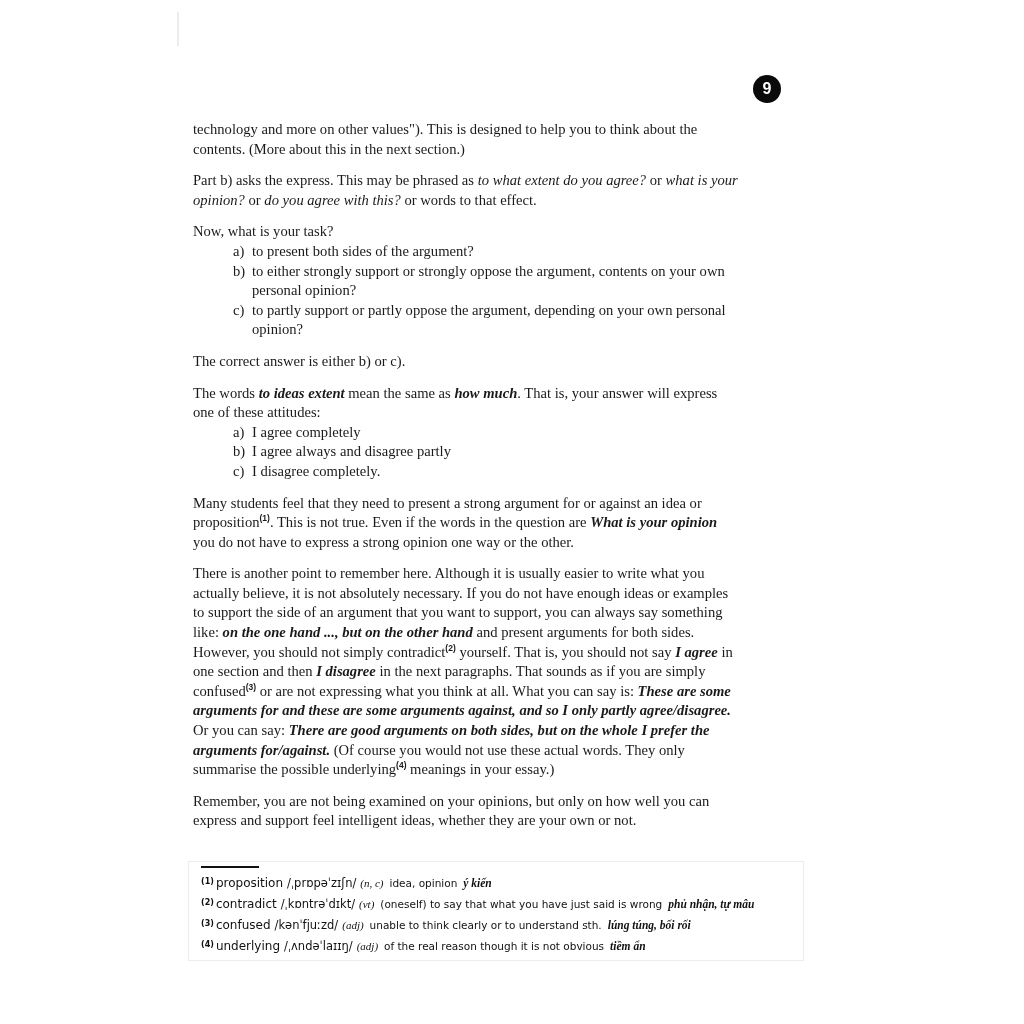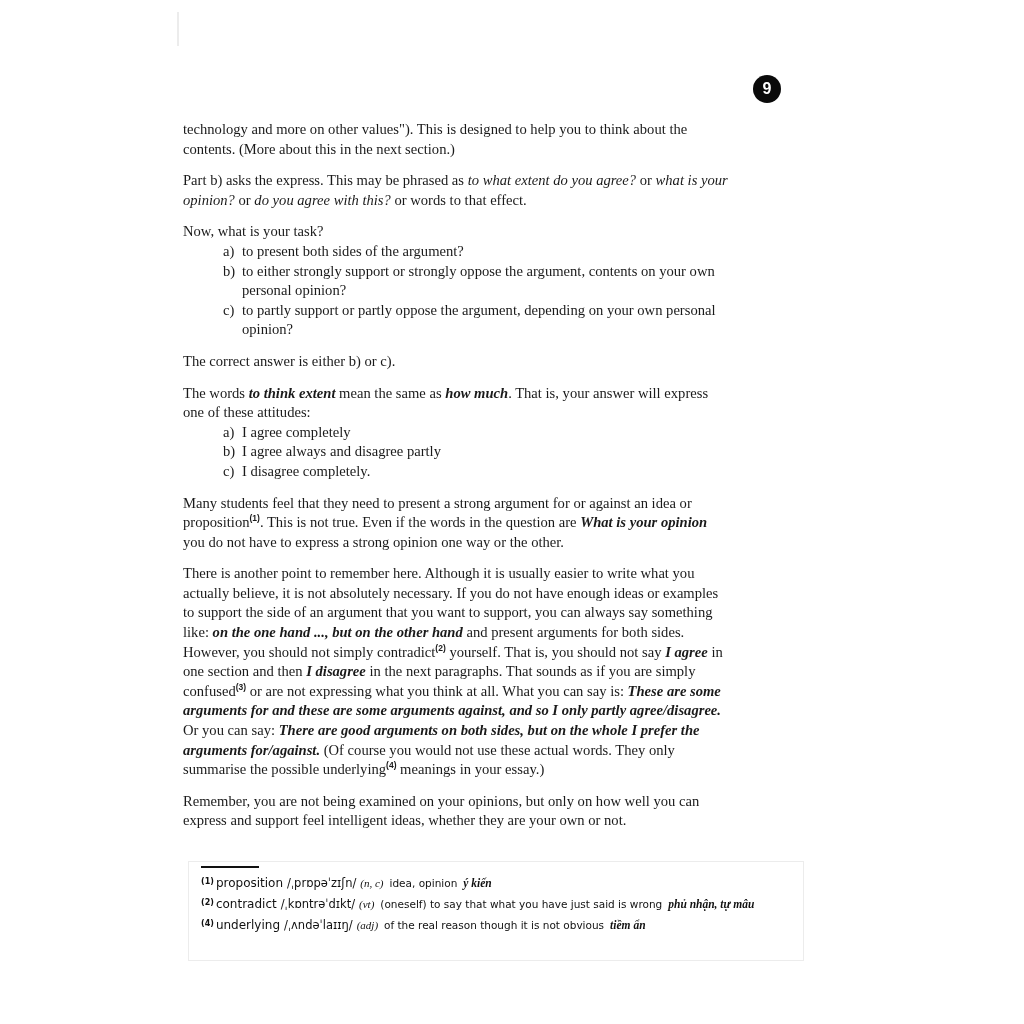--- a/index.html
+++ b/index.html
@@ -9,21 +9,21 @@
   }
   .page-badge {
     position: absolute; left: 753px; top: 75px; width: 28px; height: 28px; border-radius: 50%;
     background: #0a0a0a; color: #fff; font-family: "Liberation Sans", sans-serif; font-weight: bold;
     font-size: 16px; display: flex; align-items: center; justify-content: center;
   }
   .gutter-mark {
     position: absolute; left: 177px; top: 12px; width: 2px; height: 34px; background: #ececec;
   }
   .body-text {
-    position: absolute; left: 183px; top: 120px; width: 548px;
+    position: absolute; left: 193px; top: 120px; width: 548px;
     font-size: 14.6px; line-height: 19.6px;
   }
   .body-text p { margin: 0 0 12px 0; }
   .body-text .list { margin: 0 0 12px 0; padding: 0; list-style: none; }
   .body-text .list li { padding-left: 59px; text-indent: -19px; margin-left: 0; }
   .body-text .list li .marker { display: inline-block; width: 19px; text-indent: 0; }
   .bi { font-weight: bold; font-style: italic; }
   .it { font-style: italic; }
   sup.fn { font-size: 8.5px; font-weight: bold; font-family: "Liberation Sans", sans-serif; vertical-align: 6px; line-height: 0; }
   .footnotes {
@@ -60,21 +60,21 @@
     <ul class="list">
       <li><span class="marker">a)</span><span>to present both sides of the argument?</span></li>
       <li><span class="marker">b)</span><span>to either strongly support or strongly oppose the argument, contents on your own personal opinion?</span></li>
       <li><span class="marker">c)</span><span>to partly support or partly oppose the argument, depending on your own personal opinion?</span></li>
     </ul>
   </div>
 
   <p><span>The correct answer is either b) or c).</span></p>
 
   <div>
-    <div><span>The words </span><span class="bi">to think extent</span><span> mean the same as </span><span class="bi">how much</span><span>. That is, your answer will express one of these attitudes:</span></div>
+    <div><span>The words </span><span class="bi">to ideas extent</span><span> mean the same as </span><span class="bi">how much</span><span>. That is, your answer will express one of these attitudes:</span></div>
     <ul class="list">
       <li><span class="marker">a)</span><span>I agree completely</span></li>
       <li><span class="marker">b)</span><span>I agree always and disagree partly</span></li>
       <li><span class="marker">c)</span><span>I disagree completely.</span></li>
     </ul>
   </div>
 
   <p><span>Many students feel that they need to present a strong argument for or against an idea or proposition</span><sup class="fn">(1)</sup><span>. This is not true. Even if the words in the question are </span><span class="bi">What is your opinion</span><span> you do not have to express a strong opinion one way or the other.</span></p>
 
   <p><span>There is another point to remember here. Although it is usually easier to write what you actually believe, it is not absolutely necessary. If you do not have enough ideas or examples to support the side of an argument that you want to support, you can always say something like: </span><span class="bi">on the one hand ..., but on the other hand</span><span> and present arguments for both sides. However, you should not simply contradict</span><sup class="fn">(2)</sup><span> yourself. That is, you should not say </span><span class="bi">I agree</span><span> in one section and then </span><span class="bi">I disagree</span><span> in the next paragraphs. That sounds as if you are simply confused</span><sup class="fn">(3)</sup><span> or are not expressing what you think at all. What you can say is: </span><span class="bi">These are some arguments for and these are some arguments against, and so I only partly agree/disagree.</span><span> Or you can say: </span><span class="bi">There are good arguments on both sides, but on the whole I prefer the arguments for/against.</span><span> (Of course you would not use these actual words. They only summarise the possible underlying</span><sup class="fn">(4)</sup><span> meanings in your essay.)</span></p>
@@ -86,17 +86,20 @@
   <div class="fn-rule"></div>
 
   <div class="fn-item">
     <span class="num">(1)</span><span class="word">proposition</span><span class="ipa">/ˌprɒpəˈzɪʃn/</span><span class="pos">(n, c)</span><span>idea, opinion</span><span class="viet">ý kiến</span>
   </div>
 
   <div class="fn-item">
     <span class="num">(2)</span><span class="word">contradict</span><span class="ipa">/ˌkɒntrəˈdɪkt/</span><span class="pos">(vt)</span><span>(oneself) to say that what you have just said is wrong</span><span class="viet">phủ nhận, tự mâu</span>
   </div>
 
+  <div class="fn-item">
+    <span class="num">(3)</span><span class="word">confused</span><span class="ipa">/kənˈfjuːzd/</span><span class="pos">(adj)</span><span>unable to think clearly or to understand sth.</span><span class="viet">lúng túng, bối rối</span>
+  </div>
 
   <div class="fn-item">
     <span class="num">(4)</span><span class="word">underlying</span><span class="ipa">/ˌʌndəˈlaɪɪŋ/</span><span class="pos">(adj)</span><span>of the real reason though it is not obvious</span><span class="viet">tiềm ẩn</span>
   </div>
 </div>
 
 </body></html>

